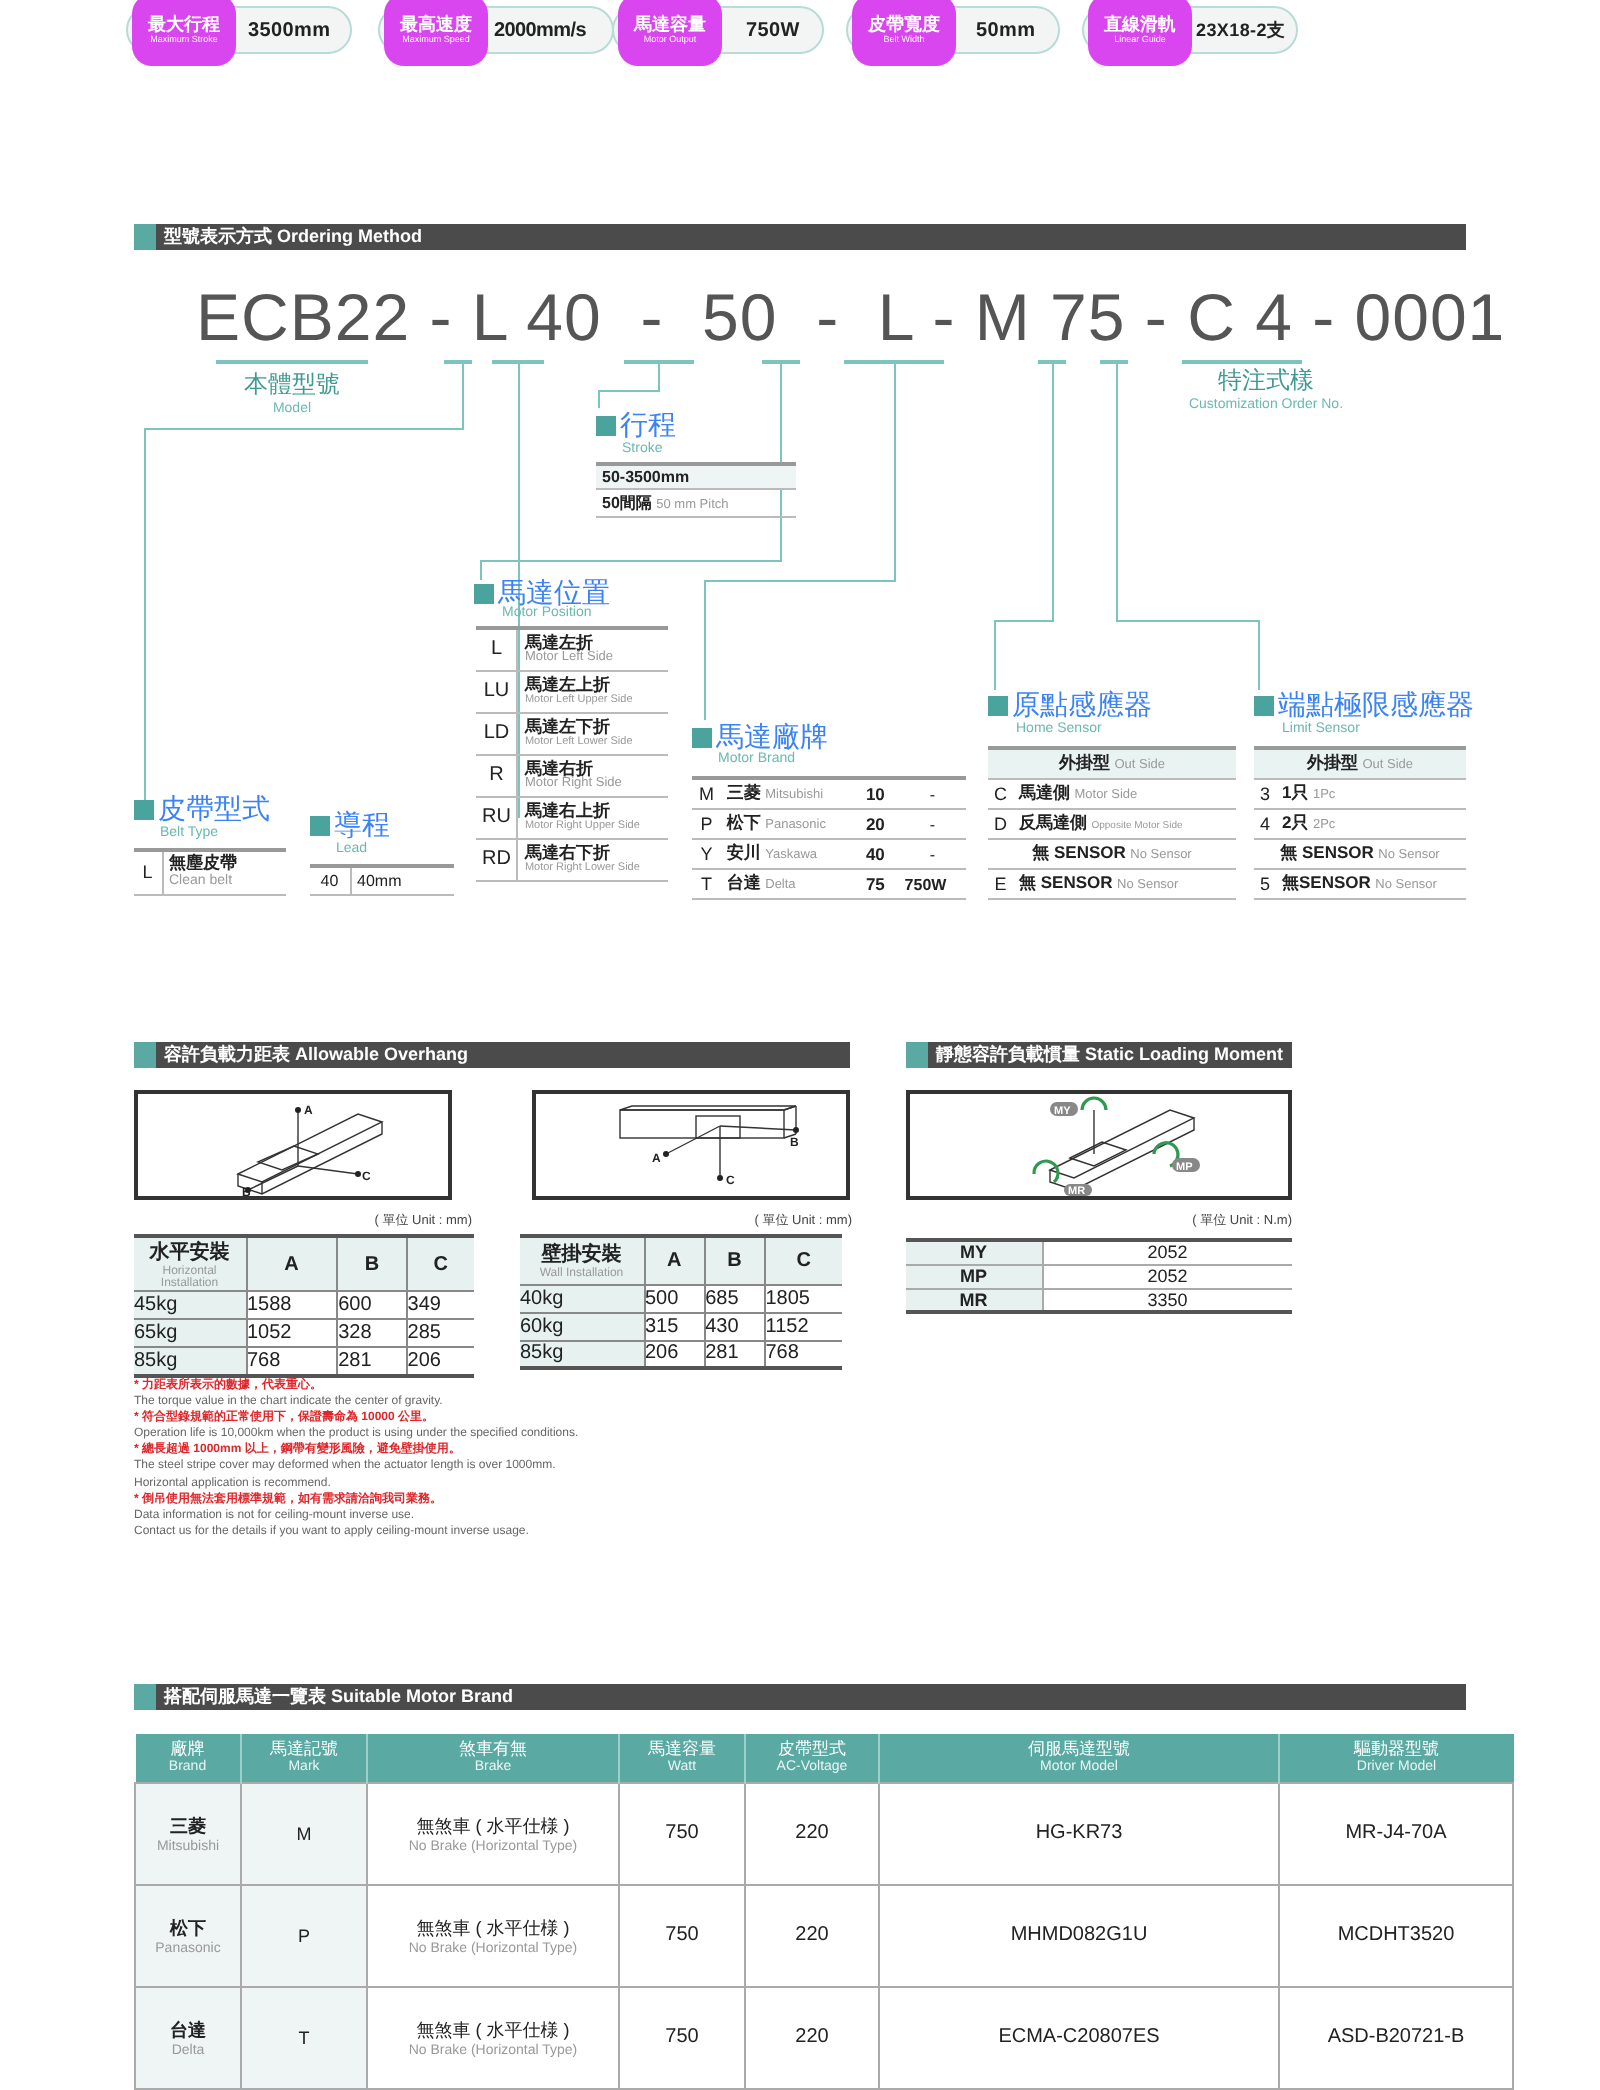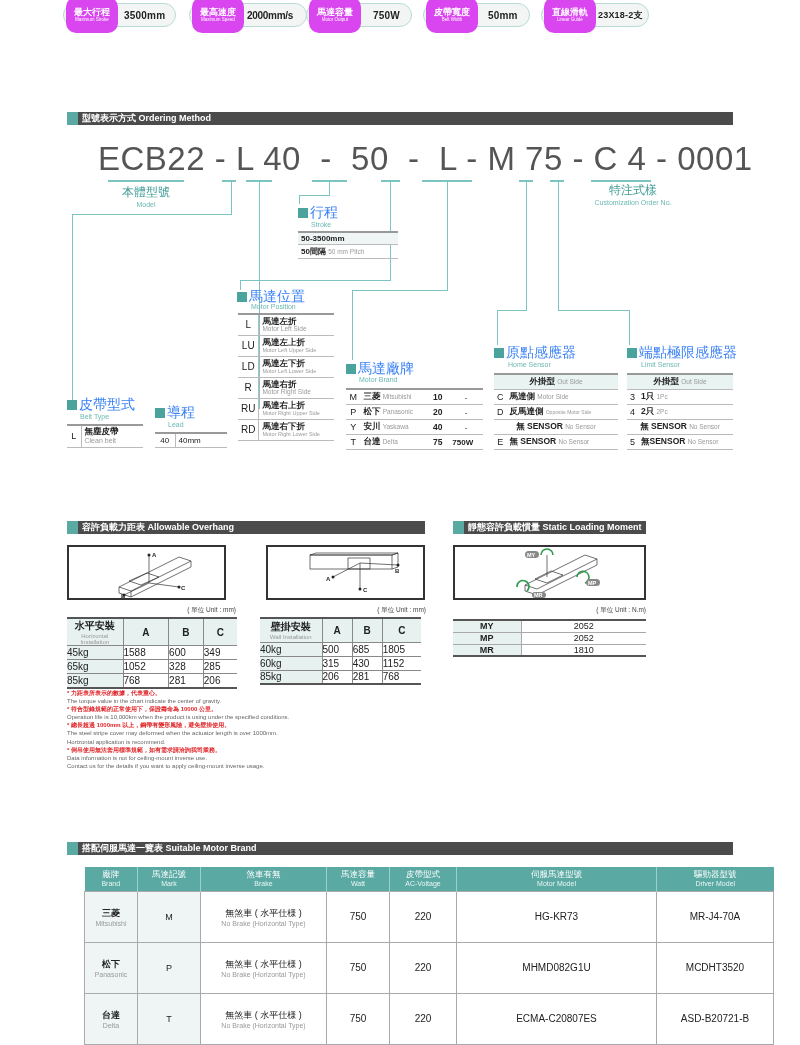--- a/index.html
+++ b/index.html
@@ -38,21 +38,21 @@
 .oh td{text-align:left;border-right:1px solid #888;border-bottom:1px solid #888;height:14px}
 .oh tr td:last-child,.oh tr th:last-child{border-right:none}
 .oh td.first{background:#e6f1f0}
 .notes{position:absolute;left:67px;top:689px;font-size:6px;line-height:8.1px}
 .notes .r{color:#e0262a;font-weight:bold}
 .notes .g{color:#666}
 .sm{position:absolute;font-size:9px;border-top:2px solid #555;border-bottom:2px solid #555}
 .sm td{border-bottom:1px solid #aaa;height:12px;text-align:center}
 .sm td.first{background:#e6f1f0;font-weight:bold;border-right:1px solid #aaa}
 
-.mt{position:absolute;left:84px;top:867px;width:690px;font-size:9px}
+.mt{position:absolute;left:67px;top:867px;width:690px;font-size:9px}
 .mt th{background:#5aa9a3;color:#fff;font-weight:normal;font-size:8.5px;border-right:1px solid #9cd0cb;height:24px;line-height:10px}
 .mt th .en{font-size:7px;color:#eaf6f5}
 .mt td{text-align:center;border:1px solid #aaa;height:51px}
 .mt td.b{background:#eef5f4}
 .mt td .zh{font-weight:bold;font-size:9px}
 .mt td .en{color:#999;font-size:7px}
 .mt td .bz{font-size:9px}
 svg{position:absolute}
 </style>
 </head>
@@ -473,21 +473,21 @@
       <tr>
         <td class="first" style="width:68px">MY</td>
         <td>2052</td>
       </tr>
   <tr>
         <td class="first">MP</td>
         <td>2052</td>
       </tr>
   <tr>
         <td class="first">MR</td>
-        <td>1810</td>
+        <td>3350</td>
       </tr>
 </tbody>
   </table>
 
 <div class="bar" style="left:67px;top:842px;width:666px">搭配伺服馬達一覽表 Suitable Motor Brand</div>
 <table class="mt">
   <tbody>
       <tr>
     <th style="width:53px">
           <div>廠牌</div>

